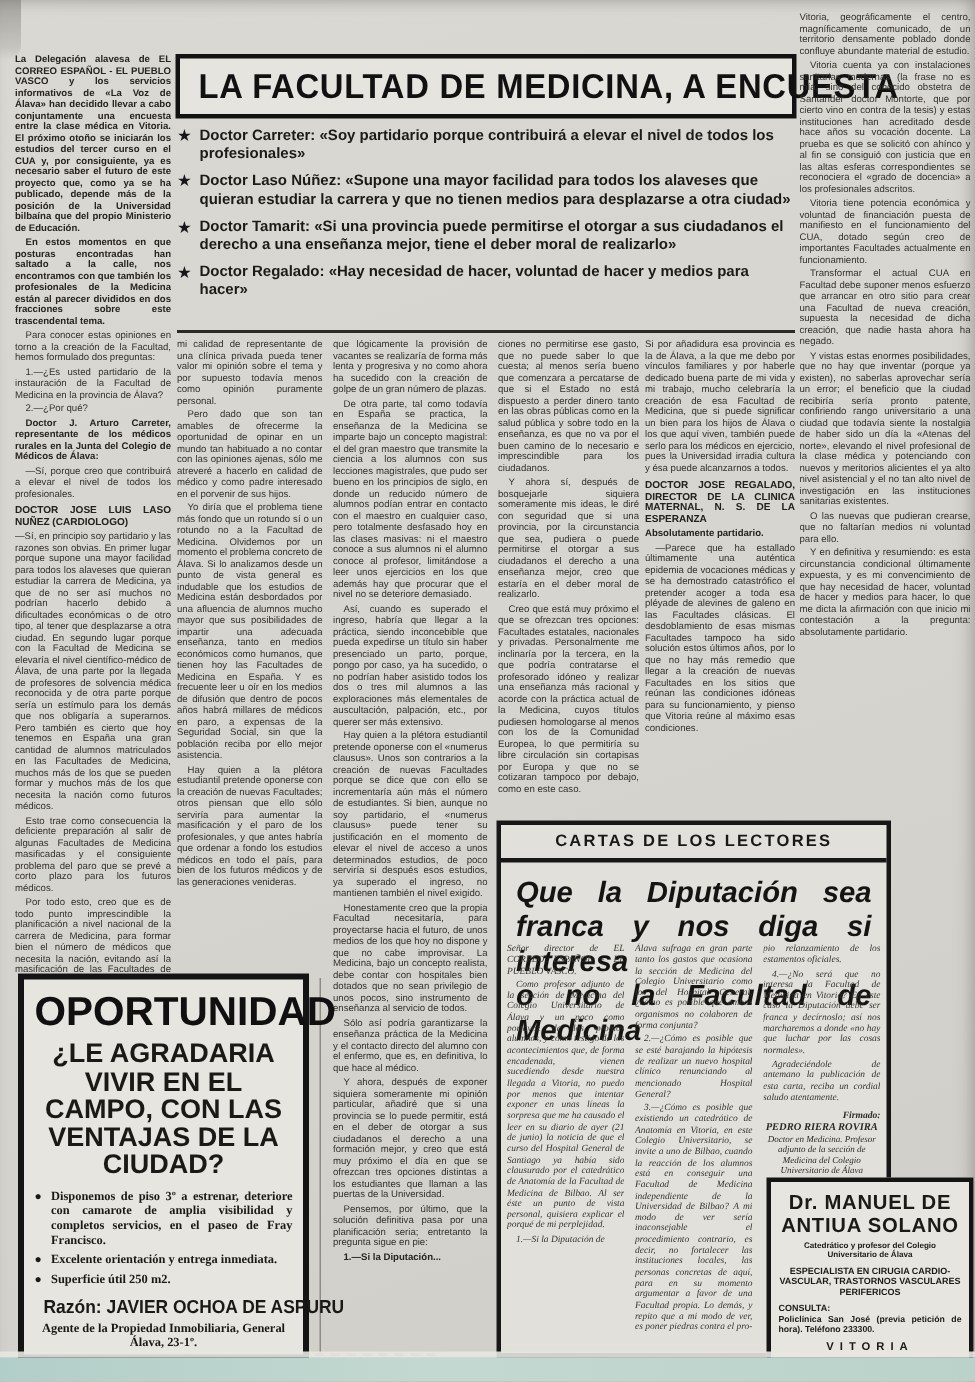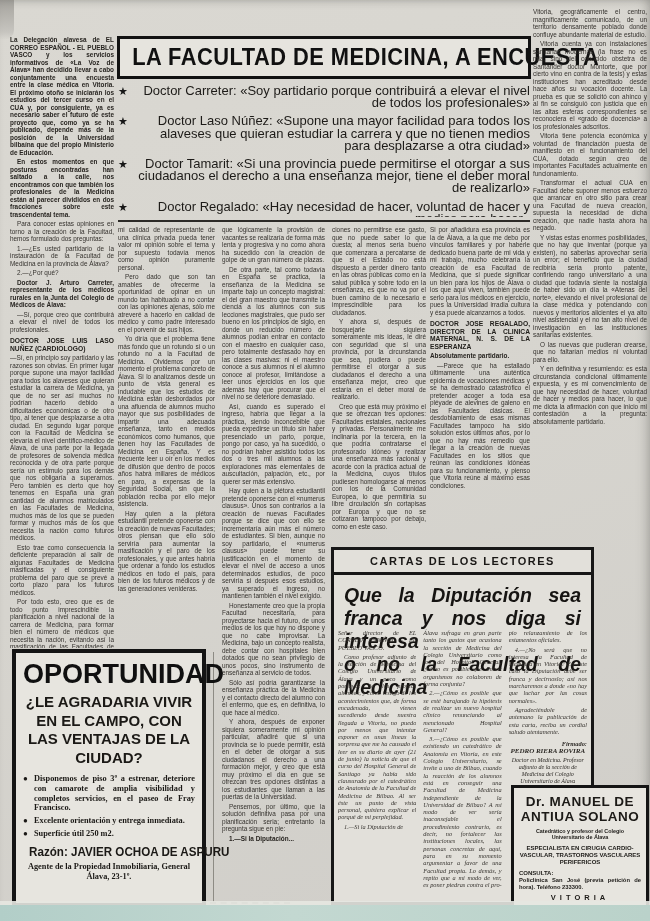--- a/index.html
+++ b/index.html
@@ -16,21 +16,21 @@
   .micro p.b{font-weight:bold;color:#272420;}
   .micro p.subhead{font-weight:bold;text-indent:0;font-size:6.7px;margin:4px 0 2px;color:#23211d;}
   
   .headline-box{border:3px solid #121212;background:#e6e4de;display:flex;align-items:center;justify-content:flex-start;}
   .headline-box span{font-size:23px;font-weight:bold;white-space:nowrap;letter-spacing:.5px;color:#111;
     display:inline-block;transform:scaleX(.95);}
   
   .bullets{overflow:hidden;}
   .bullet{display:flex;margin-bottom:6px;}
   .bullet .star{width:15px;flex:0 0 15px;font-size:11px;line-height:12px;color:#171717;}
-  .bullet .btxt{font-size:13px;line-height:12.2px;font-weight:normal;color:#1d1b18;text-align:right;}
+  .bullet .btxt{font-size:10px;line-height:12.2px;font-weight:bold;color:#1d1b18;text-align:left;}
   .hrule{background:#2c2a27;}
   
   .cartas-box{border:3px solid #171717;background:#e2e0da;}
   .cartas-title{border-bottom:3px solid #171717;height:25px;display:flex;align-items:center;justify-content:center;
     font-weight:bold;font-size:11px;letter-spacing:1.5px;color:#1a1816;text-align:center;}
   .cartas-headline{padding:9px 10px 4px;}
   .cartas-headline div{font-size:19.5px;line-height:23px;font-weight:bold;font-style:italic;color:#161412;
     text-align:justify;text-align-last:justify;}
   .letter{font-family:"Liberation Serif",serif;font-style:italic;font-size:6.3px;line-height:7.3px;
     text-align:justify;color:#36332f;}
@@ -46,21 +46,21 @@
   .dr-box{border:3px solid #141414;background:#e7e5df;z-index:6;padding:6px 5px;text-align:center;color:#1c1a17;}
   .dr-name{font-size:13.5px;font-weight:bold;line-height:15px;letter-spacing:.5px;white-space:nowrap;}
   .dr-role{font-size:5.4px;font-weight:bold;line-height:6.4px;margin-top:4px;}
   .dr-spec{font-size:6px;font-weight:bold;line-height:7.2px;margin-top:4px;}
   .dr-consulta-label{font-size:6px;font-weight:bold;text-align:left;margin-top:4px;}
   .dr-consulta{font-size:5.8px;font-weight:bold;line-height:6.8px;text-align:justify;margin-top:1px;}
   .dr-city{font-size:7.5px;font-weight:bold;letter-spacing:4px;margin-top:2px;}
   
   .opp-box{border:4px solid #141414;background:#e7e5df;z-index:5;padding:6px 7px;color:#1b1916;}
   .opp-title{font-size:27px;font-weight:bold;text-align:center;white-space:nowrap;line-height:30px;color:#101010;}
-  .opp-sub{font-size:15px;font-weight:bold;text-align:center;line-height:18.5px;margin-top:4px;}
+  .opp-sub{font-size:18px;font-weight:bold;text-align:center;line-height:18.5px;margin-top:4px;}
   .opp-items{margin-top:7px;}
   .opp-item{display:flex;margin-bottom:3px;font-family:"Liberation Serif",serif;font-weight:bold;}
   .opp-item .dot{width:11px;flex:0 0 11px;font-size:8px;line-height:10px;}
   .opp-item .itxt{font-size:8.3px;line-height:9.8px;text-align:justify;}
   .opp-contact{font-size:12.5px;font-weight:bold;text-align:center;white-space:nowrap;margin-top:6px;
     transform:scaleX(.93);}
   .opp-agent{font-family:"Liberation Serif",serif;font-weight:bold;font-size:8.3px;line-height:9.8px;
     text-align:center;margin-top:3px;}
   
   .vrule{width:1px;background:#8d8b84;}

